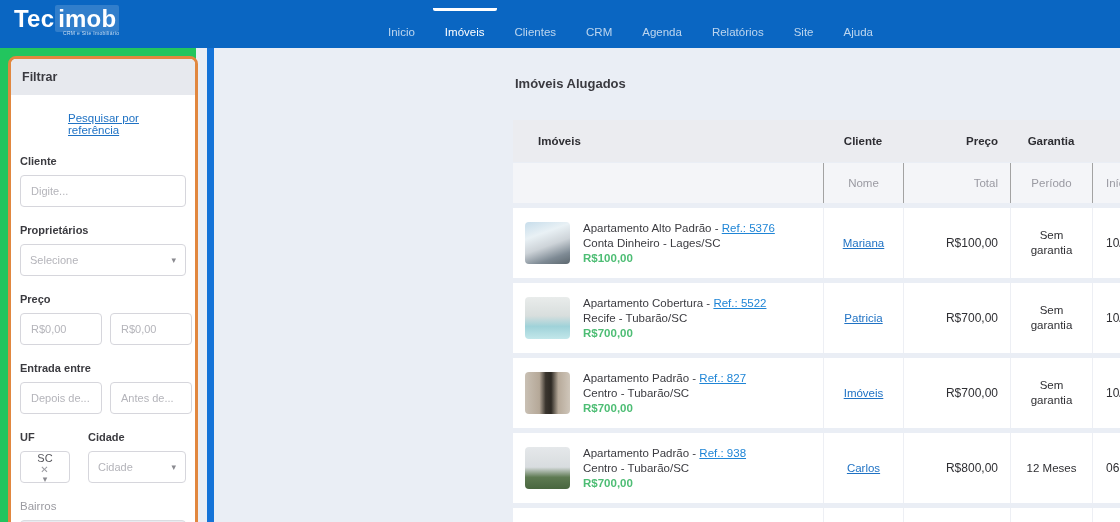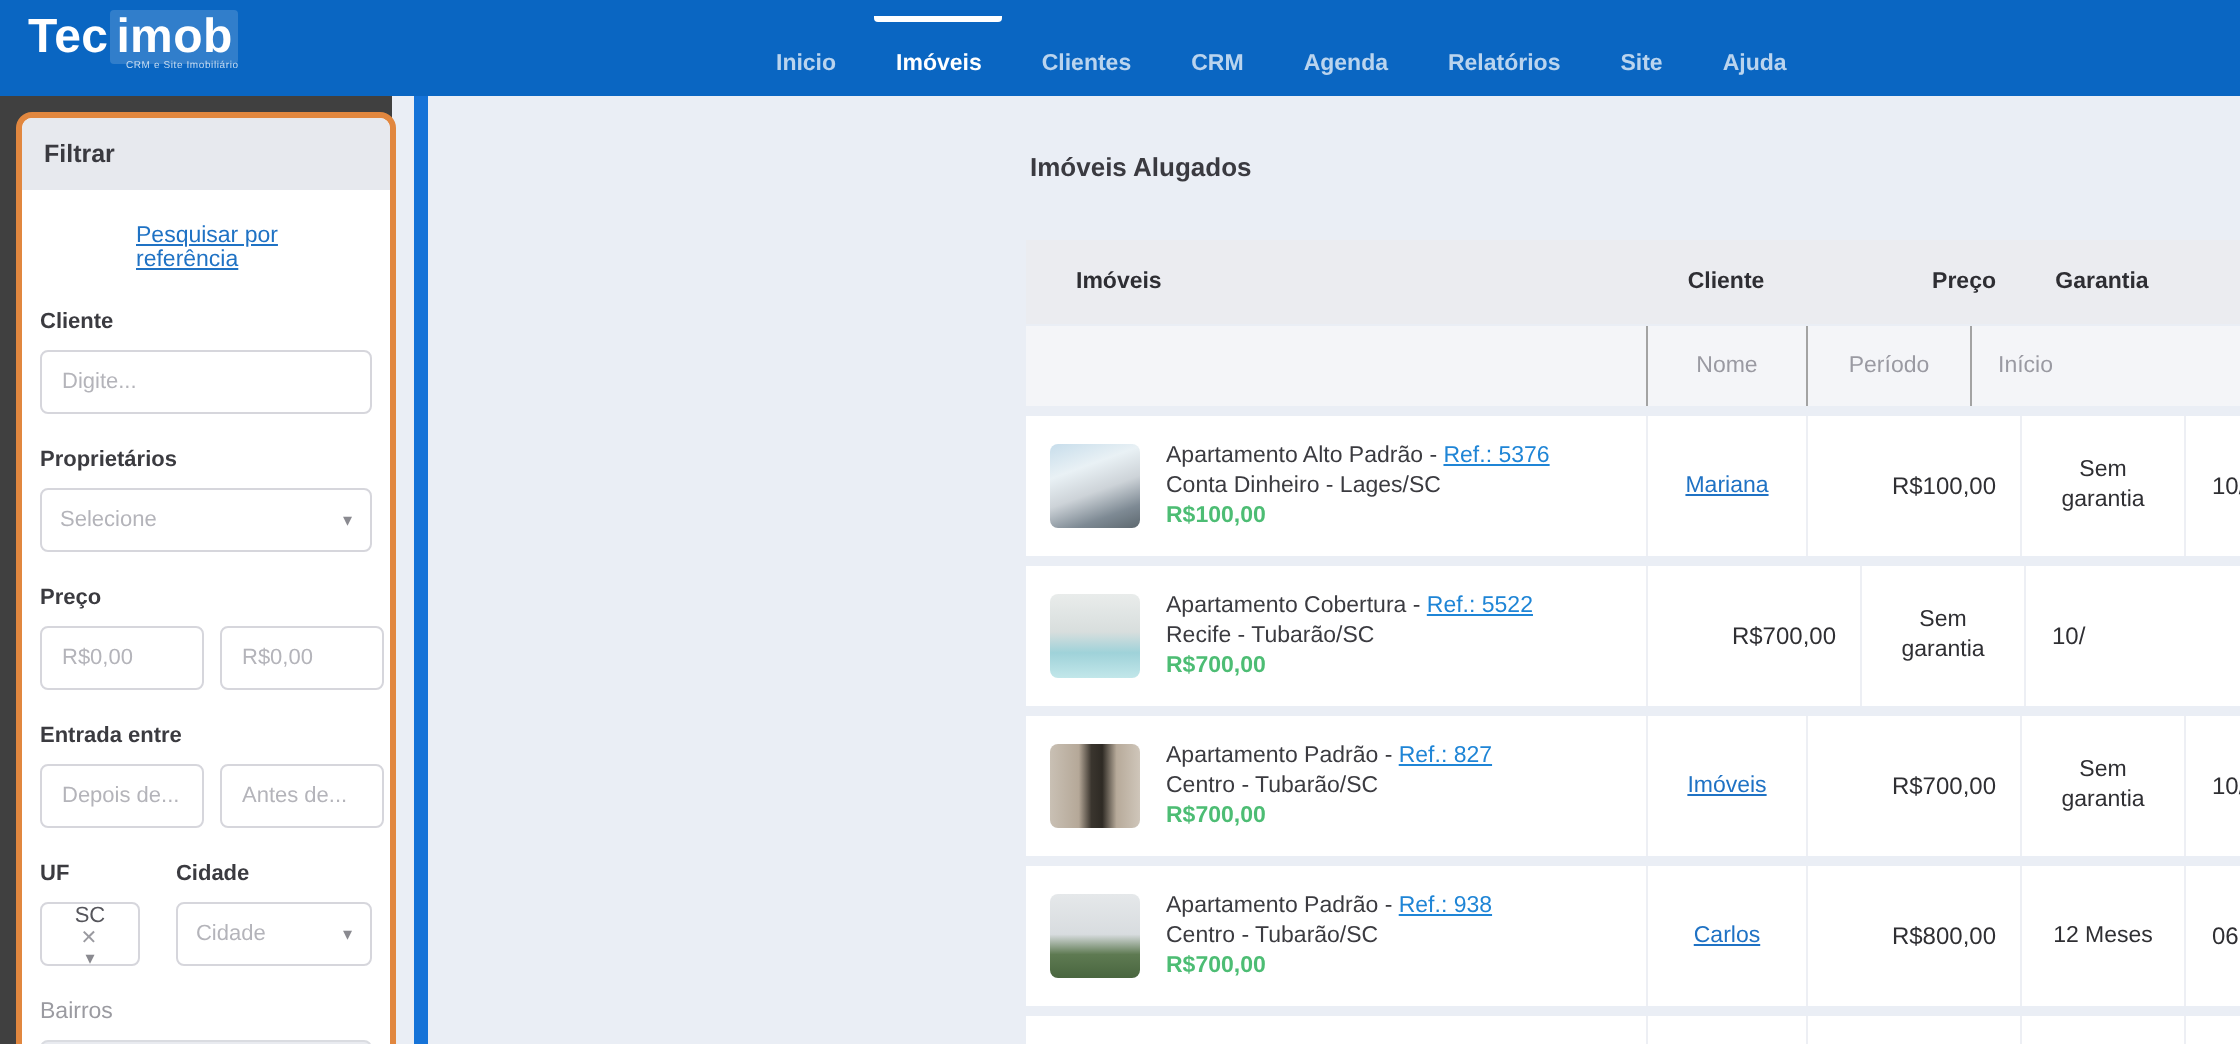--- a/index.html
+++ b/index.html
@@ -12,27 +12,27 @@
   .navbar{
     position:absolute;left:0;top:0;width:1120px;height:48px;
     background:#0a66c2;color:#fff;z-index:30;
   }
   .logo{position:absolute;left:14px;top:9px;cursor:pointer;}
   .logo-line{font-size:24px;font-weight:bold;letter-spacing:.2px;line-height:20px;}
   .logo-badge{background:rgba(255,255,255,.16);padding:0 3px;margin-left:1px;border-radius:2px;}
   .logo-tagline{font-size:5px;opacity:.75;text-align:right;margin-top:1px;letter-spacing:.3px;}
   .nav{position:absolute;left:388px;top:0;height:48px;display:flex;align-items:center;gap:30px;}
   .nav-item{
-    position:relative;height:33px;line-height:48px;font-size:11.5px;font-weight:bold;
+    position:relative;height:33px;line-height:48px;font-size:11.5px;font-weight:normal;
     color:rgba(255,255,255,.72);cursor:pointer;white-space:nowrap;
   }
   .nav-item.active{color:#fff;}
   .nav-indicator{position:absolute;top:0;left:50%;transform:translateX(-50%);width:64px;height:3px;background:#fff;border-radius:0 0 2px 2px;}
   
-  .sidebar{position:absolute;left:0;top:48px;width:196px;height:474px;background:#404040;}
+  .sidebar{position:absolute;left:0;top:48px;width:196px;height:474px;background:#22c55e;}
   .filter-panel{
     position:absolute;left:8px;top:8px;width:190px;height:700px;
     background:#fff;border:3px solid #e1873f;border-radius:8px;box-sizing:border-box;overflow:hidden;
   }
   .filter-header{
     height:36px;background:#e7e9ee;display:flex;align-items:center;
     padding-left:11px;font-size:12.5px;font-weight:bold;color:#3a3a40;
   }
   .filter-body{padding:4px 9px 0 9px;}
   .search-link{
@@ -180,20 +180,21 @@
       <div class="c1">Imóveis</div>
       <div class="c2">Cliente</div>
       <div class="c3">Preço</div>
       <div class="c4">Garantia</div>
       <div class="c5"></div>
     </div>
 
     <div class="tsub">
       <div class="c1"></div>
       <div class="c2">Nome</div>
+      <div class="c3">Total</div>
       <div class="c4">Período</div>
       <div class="c5">Início</div>
     </div>
 
     <div class="trow">
       <div class="c1 prop-cell">
         <div class="photo photo1"></div>
         <div class="prop-info">
           <div><span>Apartamento Alto Padrão -</span> <a class="ref-link">Ref.: 5376</a></div>
           <div>Conta Dinheiro - Lages/SC</div>
@@ -216,20 +217,23 @@
 
     <div class="trow">
       <div class="c1 prop-cell">
         <div class="photo photo2"></div>
         <div class="prop-info">
           <div><span>Apartamento Cobertura -</span> <a class="ref-link">Ref.: 5522</a></div>
           <div>Recife - Tubarão/SC</div>
           <div class="prop-price">R$700,00</div>
         </div>
       </div>
+      <div class="c2">
+          <a class="client-link">Patricia</a>
+        </div>
       <div class="c3">
           <span class="total-val">R$700,00</span>
         </div>
       <div class="c4">
           <span class="guar-val">Sem garantia</span>
         </div>
       <div class="c5">
           <span class="start-val">10/</span>
         </div>
     </div>

